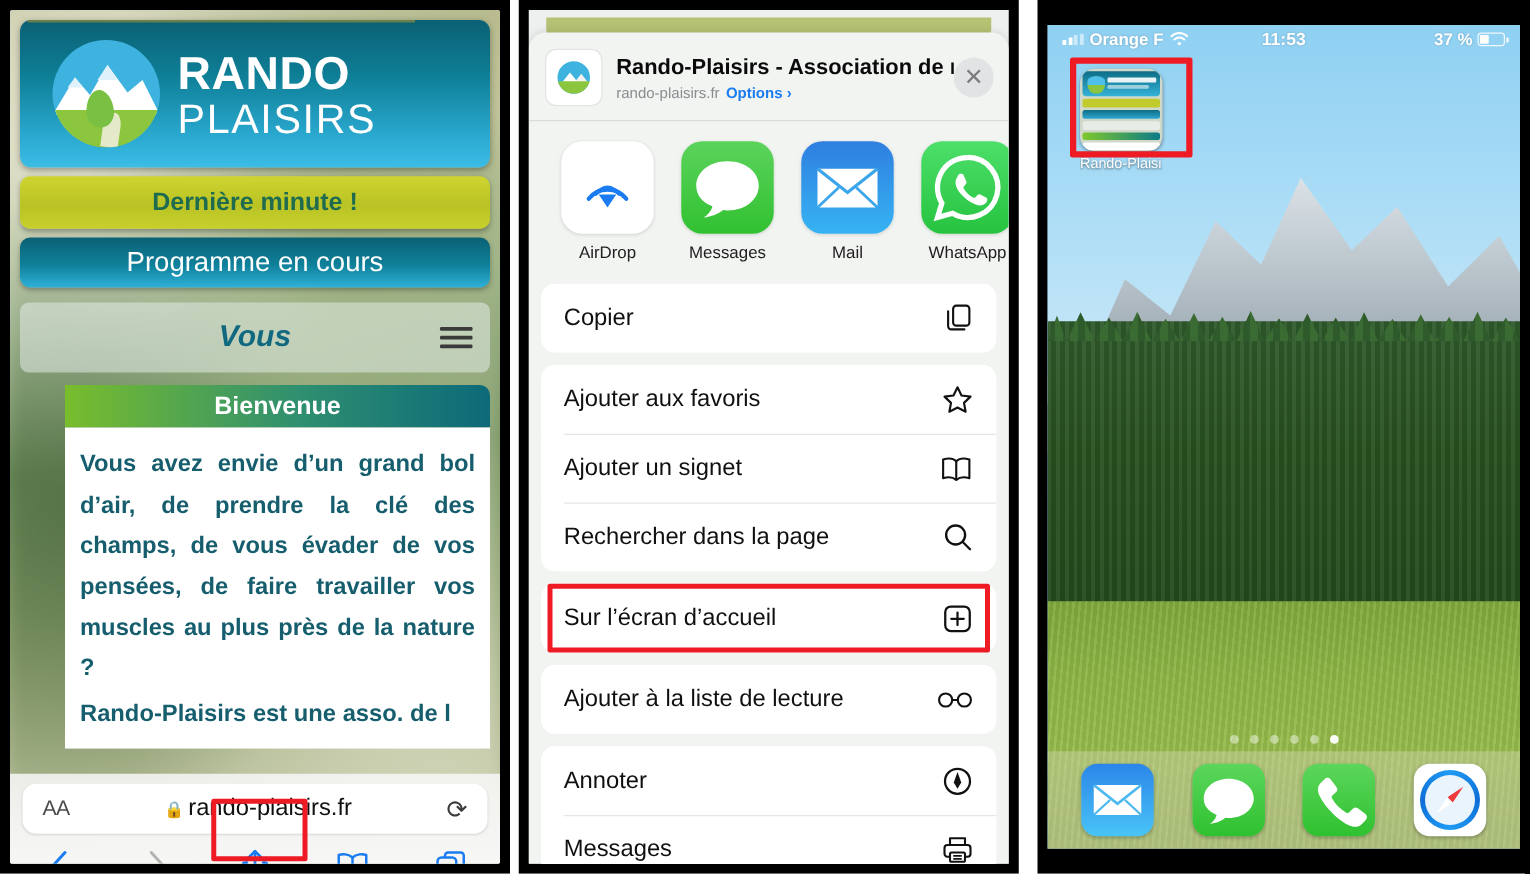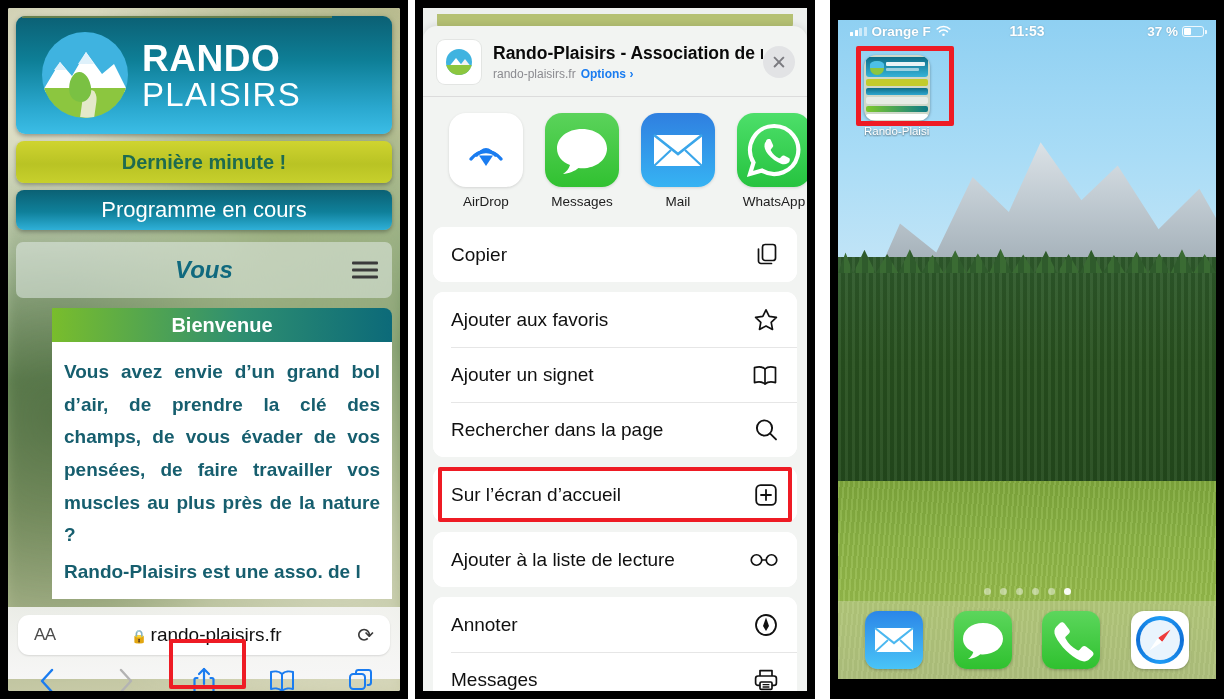--- a/index.html
+++ b/index.html
@@ -56,21 +56,21 @@
   .menu-bar .mtxt { font-size:24px; font-style:italic; font-weight:bold; color:#10697e; }
   .hamb { position:absolute; right:14px; top:50%; transform:translateY(-50%); width:26px;}
   .hamb i { display:block; height:3px; background:#3a3a3a; margin:4px 0; border-radius:1px;}
   .card { margin-top:10px; border-radius:8px 8px 0 0; overflow:hidden;padding-left:36px; }
   .card-head { height:34px; background:linear-gradient(90deg,#79bd2c 0%, #2f8f70 55%, #0c6a79 100%);
     display:flex; align-items:center; justify-content:center; color:#fff; font-size:20px; font-weight:bold;}
   .card-body { background:#ffffff; padding:14px 12px 10px 12px; }
   .card-body p { color:#165e6e; font-size:19px; font-weight:bold; line-height:1.72; text-align:justify; }
   .card-body p.cut { margin-top:4px; }
 
-  .p1-toolbar { position:absolute; left:0; right:0; bottom:12px; height:72px;
+  .p1-toolbar { position:absolute; left:0; right:0; bottom:0; height:72px;
      background:linear-gradient(180deg, rgba(247,247,247,.86), rgba(247,247,247,.98)); }
   .urlrow { margin:8px 10px 0 10px; height:40px; background:#fff; border-radius:11px;
     display:flex; align-items:center; box-shadow:0 1px 2px rgba(0,0,0,.12); position:relative;}
   .aa { font-size:17px; color:#4b4b4b; margin-left:16px; letter-spacing:-.5px;}
   .urltext { flex:1; text-align:center; font-size:19px; color:#111; }
   .lock { font-size:13px; color:#555; margin-right:3px; }
   .reload { margin-right:16px; font-size:20px; color:#3a3a3a; }
   .navrow { display:flex; align-items:center; height:48px; margin-top:2px; }
   .navrow > div { flex:1; display:flex; align-items:center; justify-content:center; color:#1a7cf0; position:relative; }
   .navrow .dim { color:#b3b3b3; }

